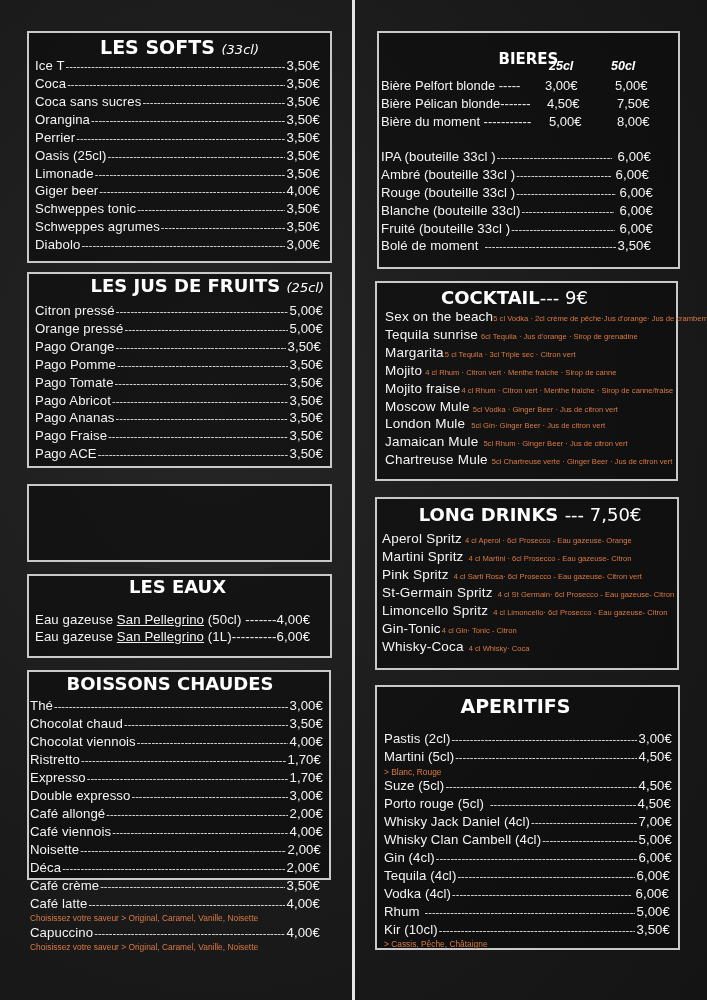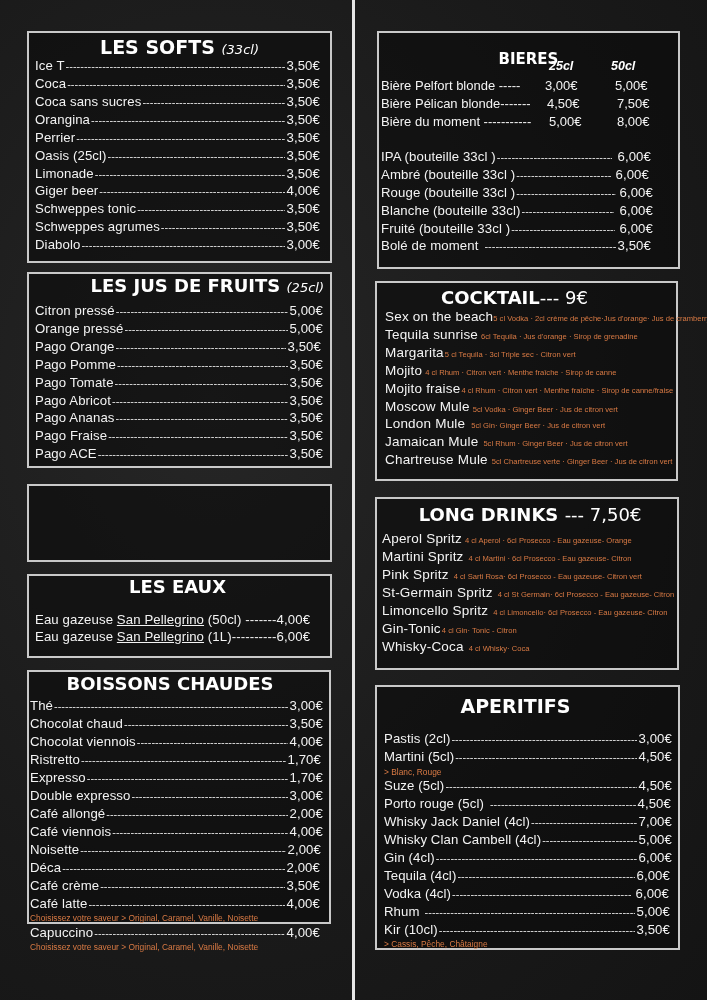--- a/index.html
+++ b/index.html
@@ -169,21 +169,21 @@
     <span>4,00€</span>
 </div>
 <div class="row" style="left:35px;top:629px;">
   <span style="white-space:pre;">Eau gazeuse </span>
     <span class="u">San Pellegrino</span>
     <span style="white-space:pre;"> (1L)</span>
     <span>----------</span>
     <span>6,00€</span>
 </div>
 
-<div class="box" style="left:27px;top:670px;width:304px;height:254px;">
+<div class="box" style="left:27px;top:670px;width:304px;height:210px;">
   <div class="title" style="top:1px;font-size:18px;padding-right:18px;">BOISSONS CHAUDES</div>
 </div>
 <div class="row" style="left:30px;top:698px;width:293px;">
     <span class="name">Thé</span>
     <span class="dots"></span>
     <span class="price">3,00€</span>
   </div>
 <div class="row" style="left:30px;top:716px;width:293px;">
     <span class="name">Chocolat chaud</span>
     <span class="dots"></span>

